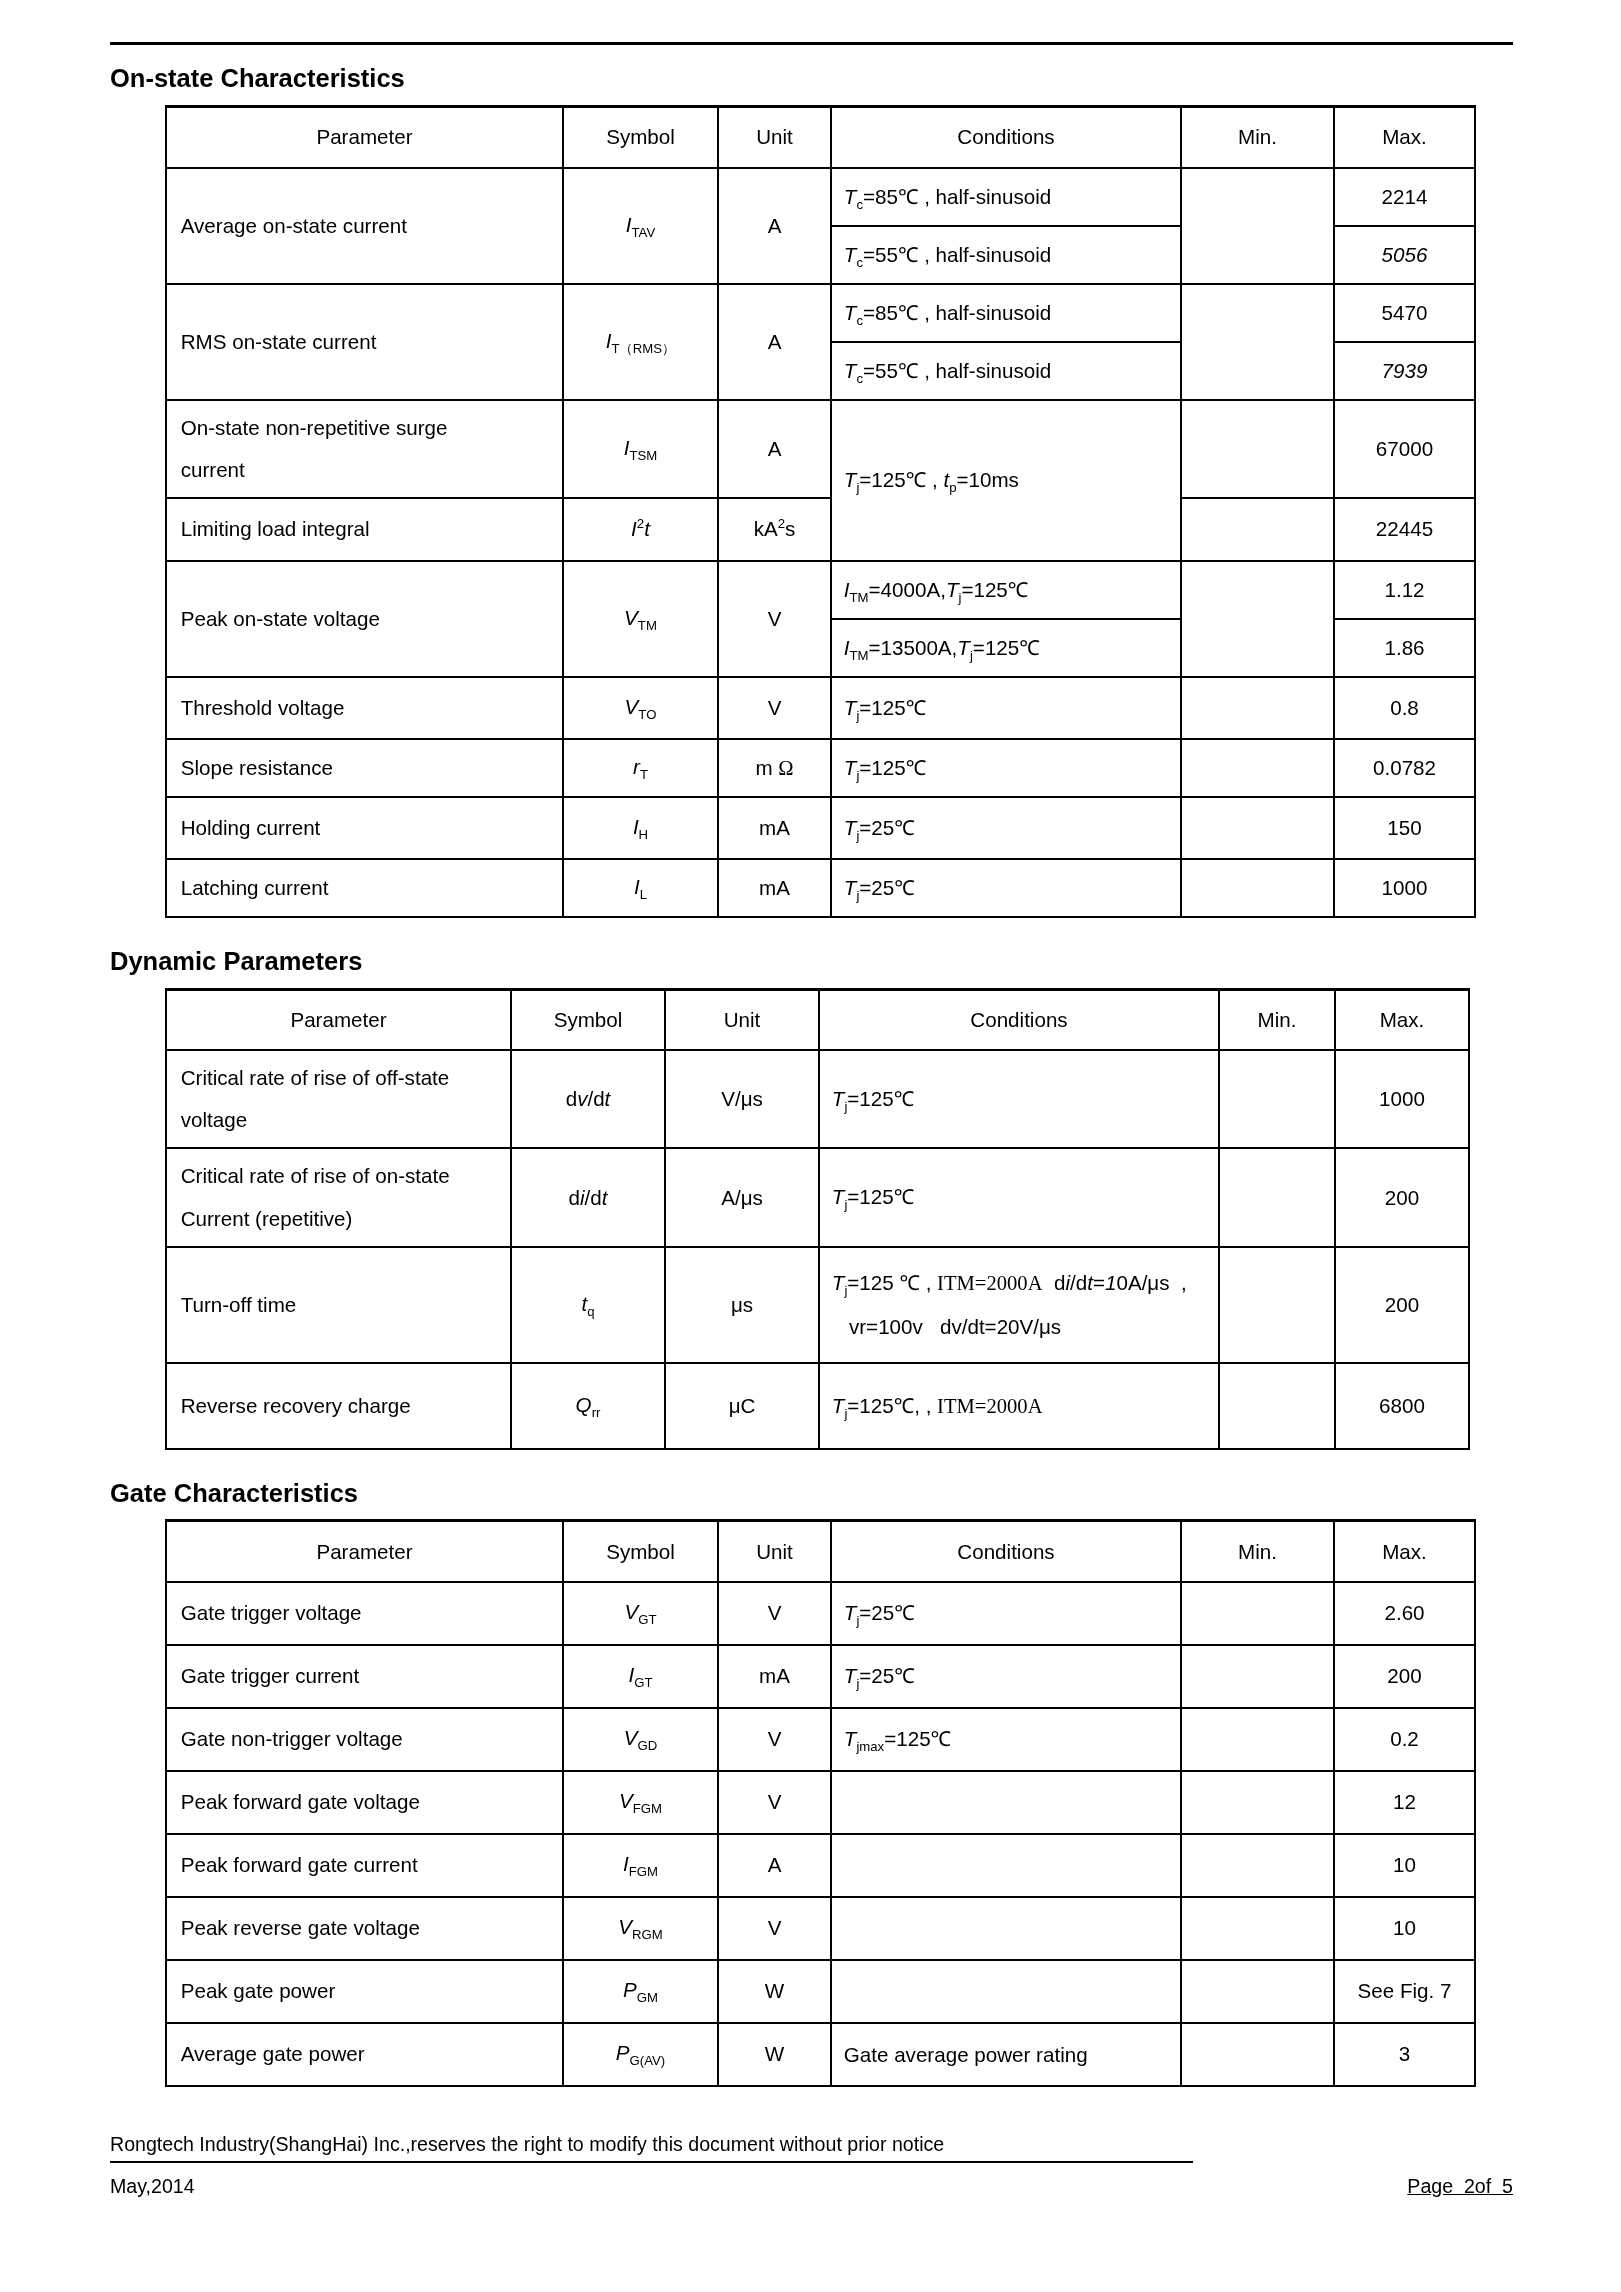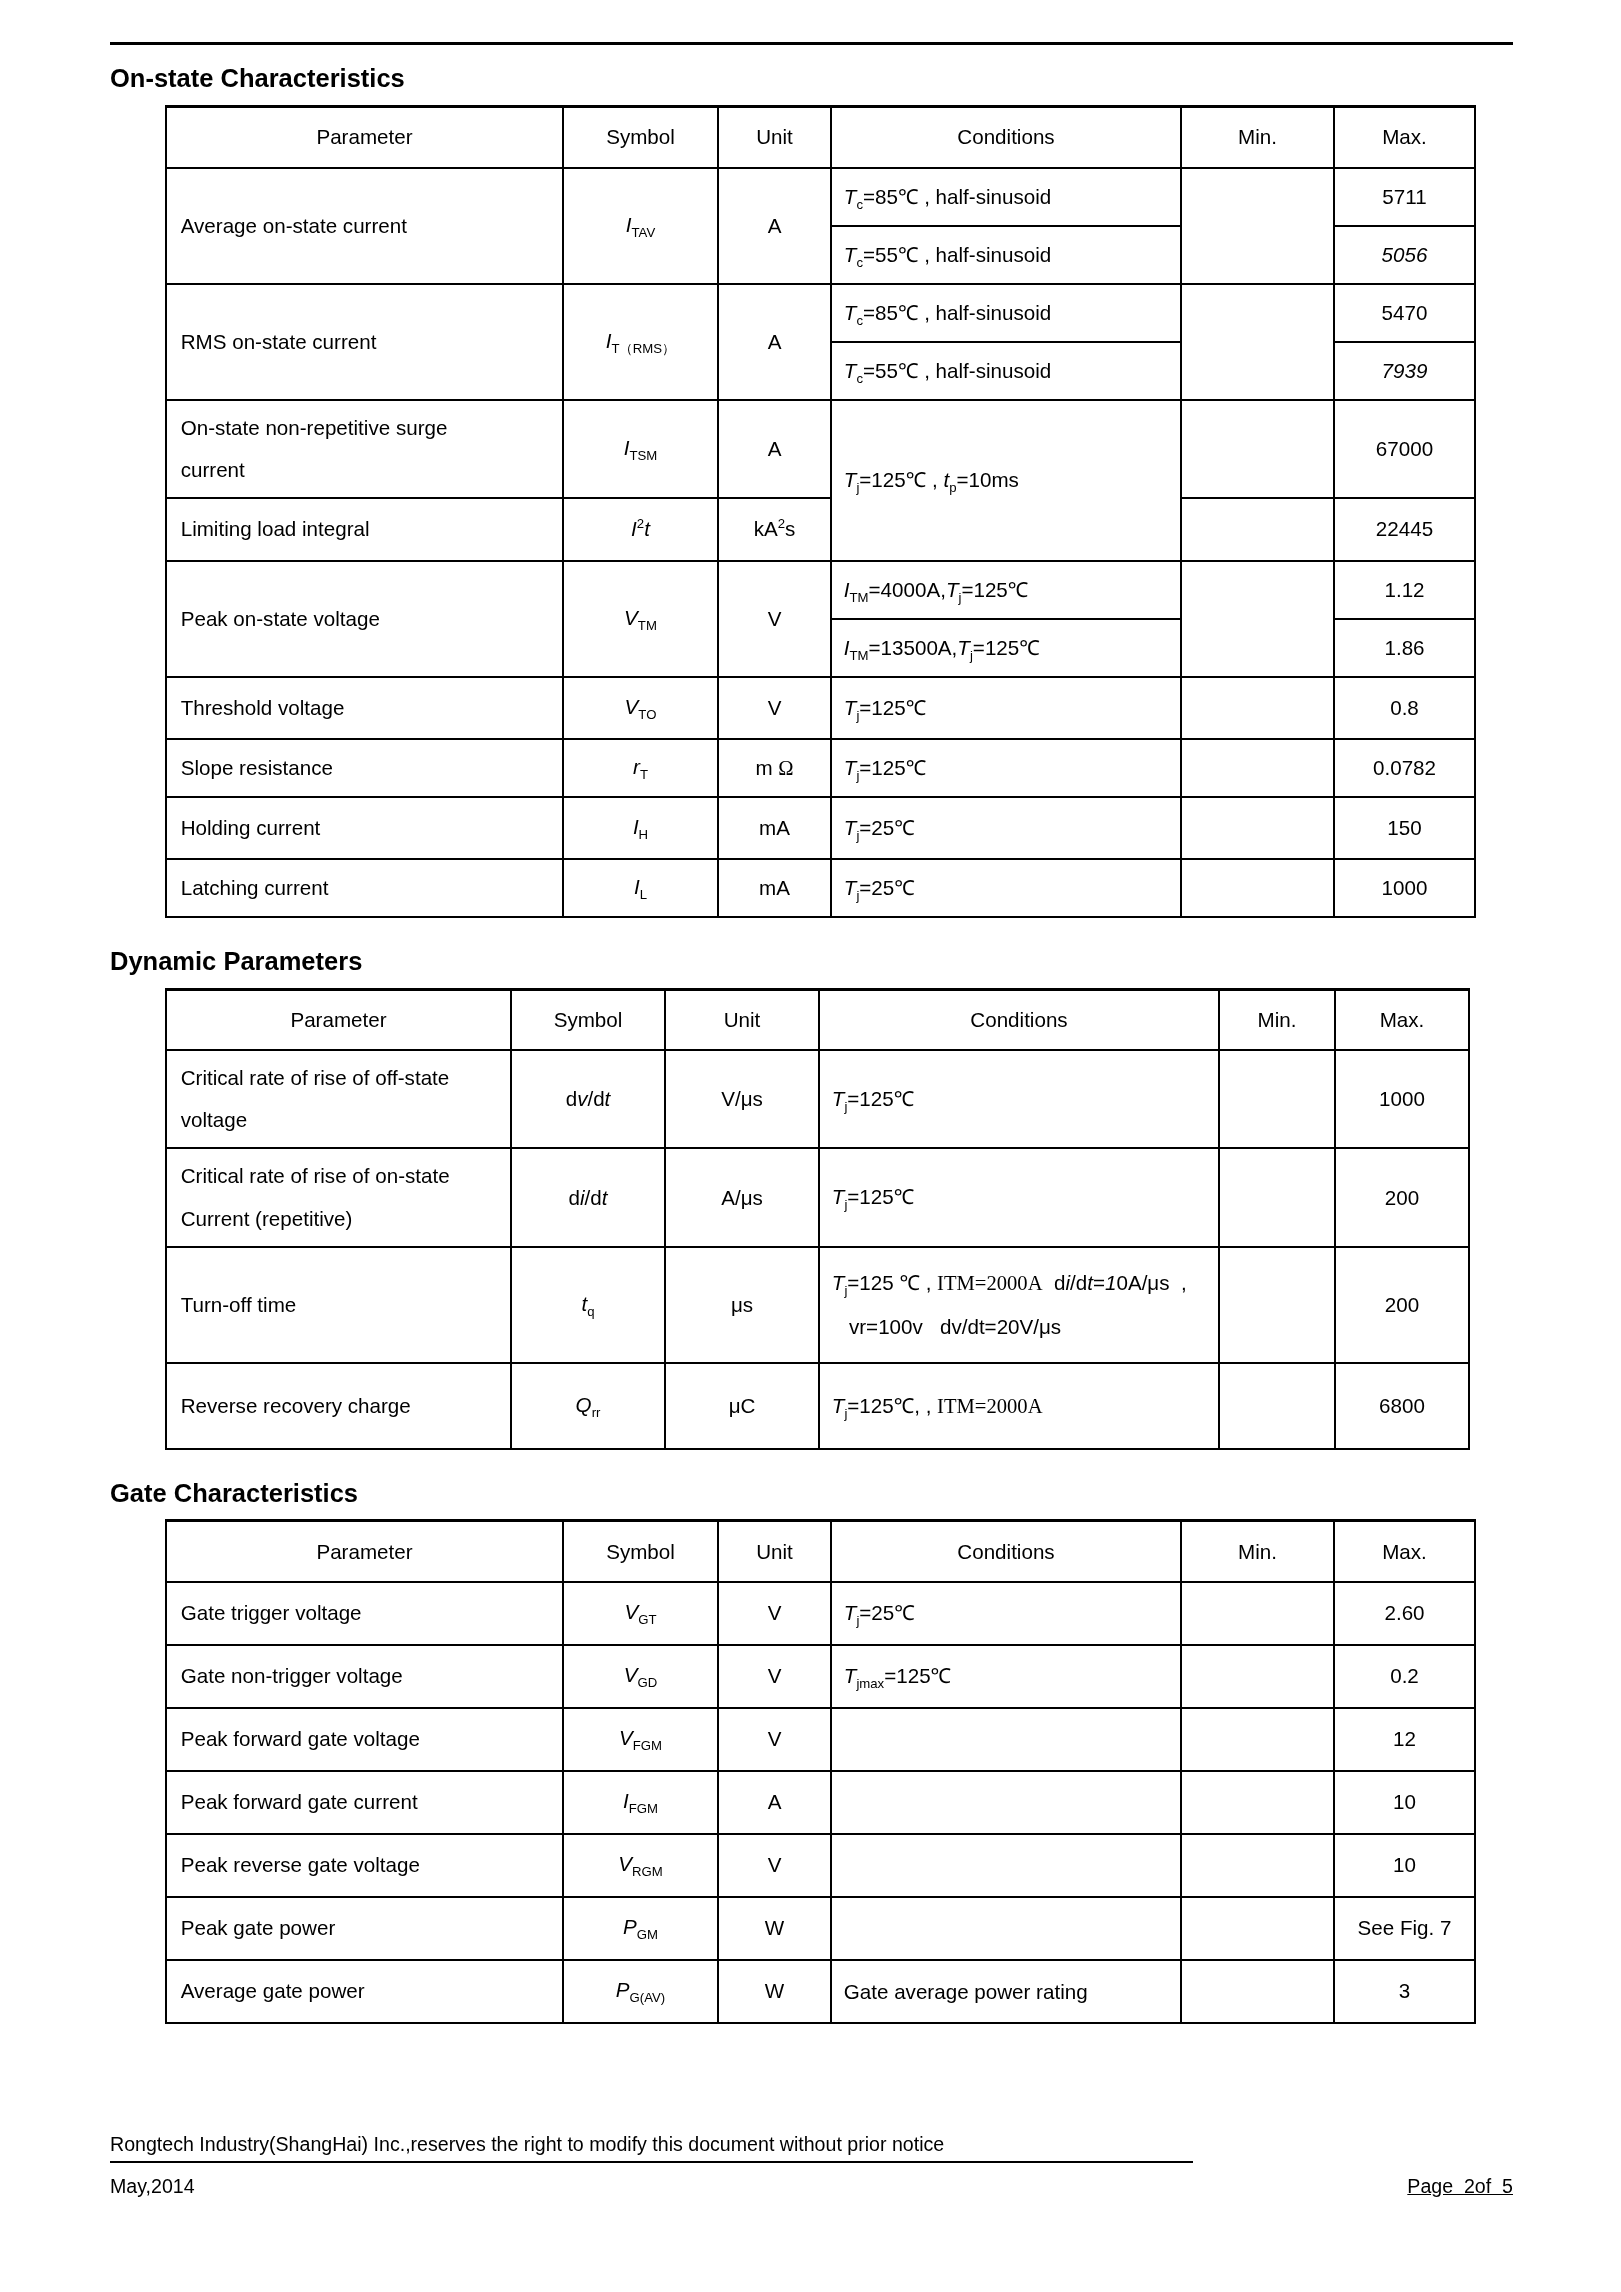--- a/index.html
+++ b/index.html
@@ -56,21 +56,21 @@
       <th>Conditions</th>
       <th>Min.</th>
       <th>Max.</th>
     </tr>
     <tr style="height:43px">
       <td class="param" rowspan="2">Average on-state current</td>
       <td rowspan="2"><span class="it">I</span><sub>TAV</sub></td>
       <td rowspan="2">A</td>
       <td class="cond"><span class="it">T</span><sub>c</sub><span>=85</span><span class="sf">℃</span><span> , half-sinusoid</span></td>
       <td rowspan="2"></td>
-      <td>5711</td>
+      <td>2214</td>
     </tr>
     <tr style="height:43px">
       <td class="cond"><span class="it">T</span><sub>c</sub><span>=55</span><span class="sf">℃</span><span> , half-sinusoid</span></td>
       <td><span class="it">5056</span></td>
     </tr>
     <tr style="height:43px">
       <td class="param" rowspan="2">RMS on-state current</td>
       <td rowspan="2"><span class="it">I</span><sub>T</sub><sub>（RMS）</sub></td>
       <td rowspan="2">A</td>
       <td class="cond"><span class="it">T</span><sub>c</sub><span>=85</span><span class="sf">℃</span><span> , half-sinusoid</span></td>
@@ -220,20 +220,28 @@
     </tr>
     <tr style="height:63px">
       <td class="param">Gate trigger voltage</td>
       <td><span class="it">V</span><sub>GT</sub></td>
       <td>V</td>
       <td class="cond"><span class="it">T</span><sub>j</sub><span>=25</span><span class="sf">℃</span></td>
       <td></td>
       <td>2.60</td>
     </tr>
     <tr style="height:63px">
+      <td class="param">Gate trigger current</td>
+      <td><span class="it">I</span><sub>GT</sub></td>
+      <td>mA</td>
+      <td class="cond"><span class="it">T</span><sub>j</sub><span>=25</span><span class="sf">℃</span></td>
+      <td></td>
+      <td>200</td>
+    </tr>
+    <tr style="height:63px">
       <td class="param">Gate non-trigger voltage</td>
       <td><span class="it">V</span><sub>GD</sub></td>
       <td>V</td>
       <td class="cond"><span class="it">T</span><sub>jmax</sub><span>=125</span><span class="sf">℃</span></td>
       <td></td>
       <td>0.2</td>
     </tr>
     <tr style="height:63px">
       <td class="param">Peak forward gate voltage</td>
       <td><span class="it">V</span><sub>FGM</sub></td>

